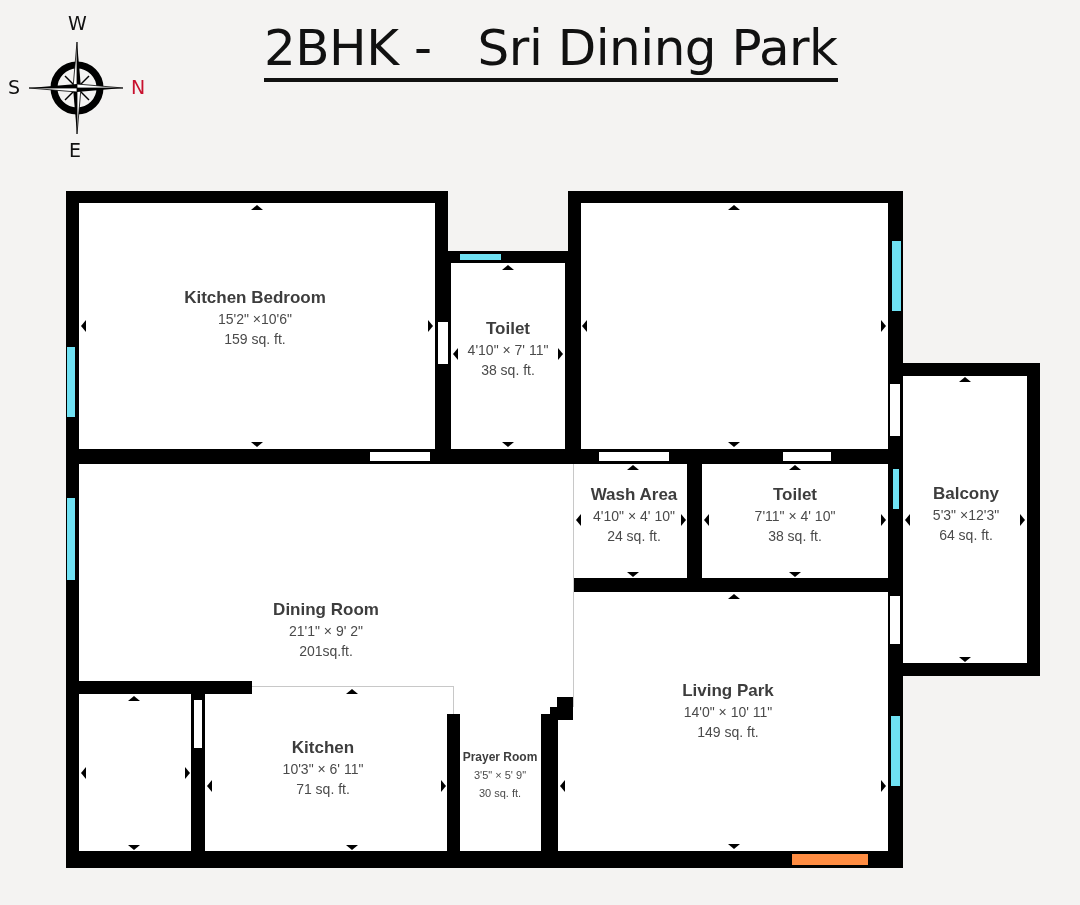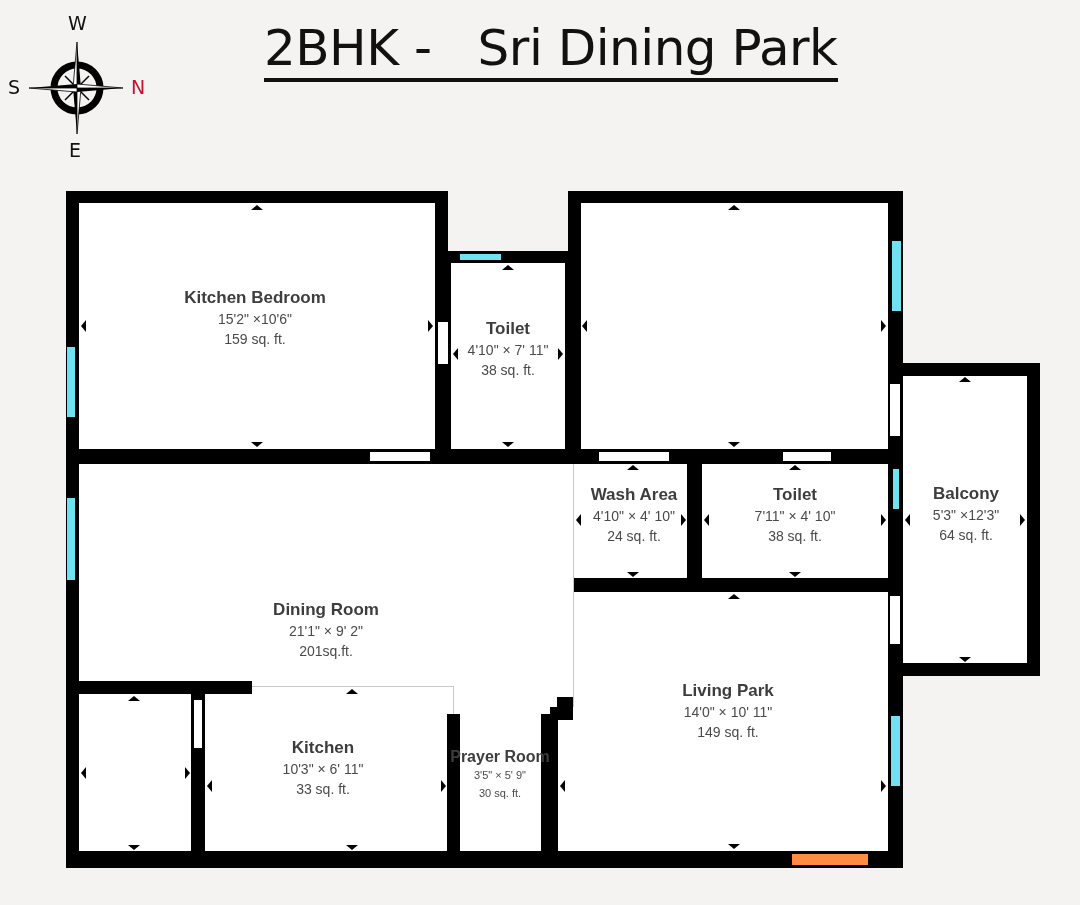--- a/index.html
+++ b/index.html
@@ -25,21 +25,21 @@
   .thin { position: absolute; background: #c8c8c8; }
   .win { position: absolute; background: #6fe1f3; }
   .door { position: absolute; background: #fff; }
   .main-door { position: absolute; background: #ff8c42; }
   .label {
     position: absolute; text-align: center; color: #444;
     transform: translate(-50%, 0); white-space: nowrap;
   }
   .label .nm { font-weight: bold; font-size: 17px; color: #3d3d3d; line-height: 22px; }
   .label .dm, .label .ar { font-size: 14px; line-height: 20px; color: #4a4a4a; }
-  .label.small .nm { font-size: 16px; line-height: 18px; }
+  .label.small .nm { font-size: 12px; line-height: 18px; }
   .label.small .dm, .label.small .ar { font-size: 11px; line-height: 18px; }
   .arr { position: absolute; width: 0; height: 0; }
   .arr.up { border-left: 6px solid transparent; border-right: 6px solid transparent; border-bottom: 5px solid #000; }
   .arr.down { border-left: 6px solid transparent; border-right: 6px solid transparent; border-top: 5px solid #000; }
   .arr.left { border-top: 6px solid transparent; border-bottom: 6px solid transparent; border-right: 5px solid #000; }
   .arr.right { border-top: 6px solid transparent; border-bottom: 6px solid transparent; border-left: 5px solid #000; }
 </style>
 </head>
 <body>
 
@@ -192,20 +192,20 @@
     <div class="ar">64 sq. ft.</div>
   </div>
   <div class="label" style="left:728px;top:680px;">
     <div class="nm">Living Park</div>
     <div class="dm">14'0" × 10' 11"</div>
     <div class="ar">149 sq. ft.</div>
   </div>
   <div class="label" style="left:323px;top:737px;">
     <div class="nm">Kitchen</div>
     <div class="dm">10'3" × 6' 11"</div>
-    <div class="ar">33 sq. ft.</div>
+    <div class="ar">71 sq. ft.</div>
   </div>
   <div class="label small" style="left:500px;top:748px;">
     <div class="nm">Prayer Room</div>
     <div class="dm">3'5" × 5' 9"</div>
     <div class="ar">30 sq. ft.</div>
   </div>
 </div>
 
 </body></html>

